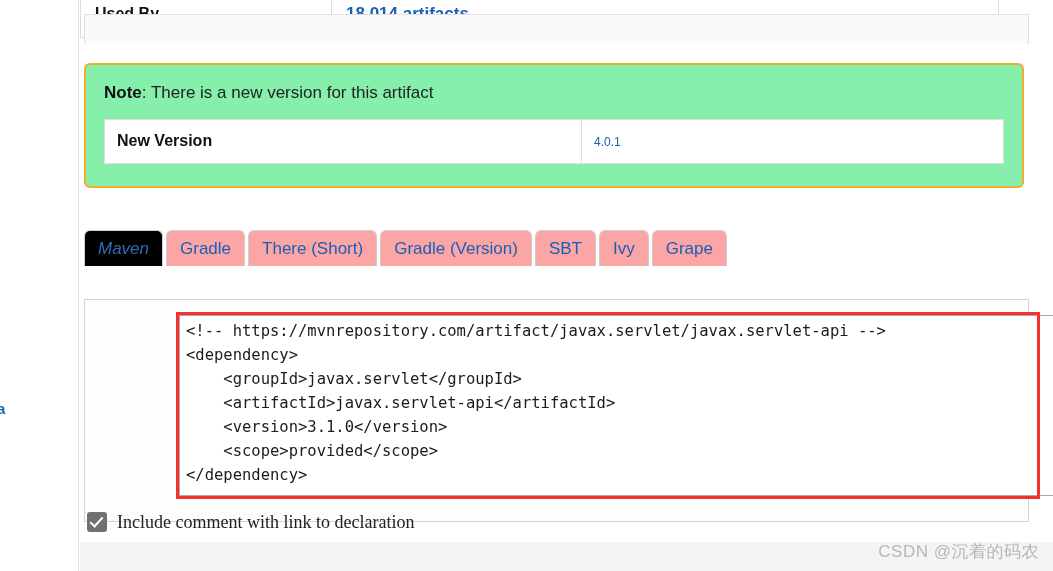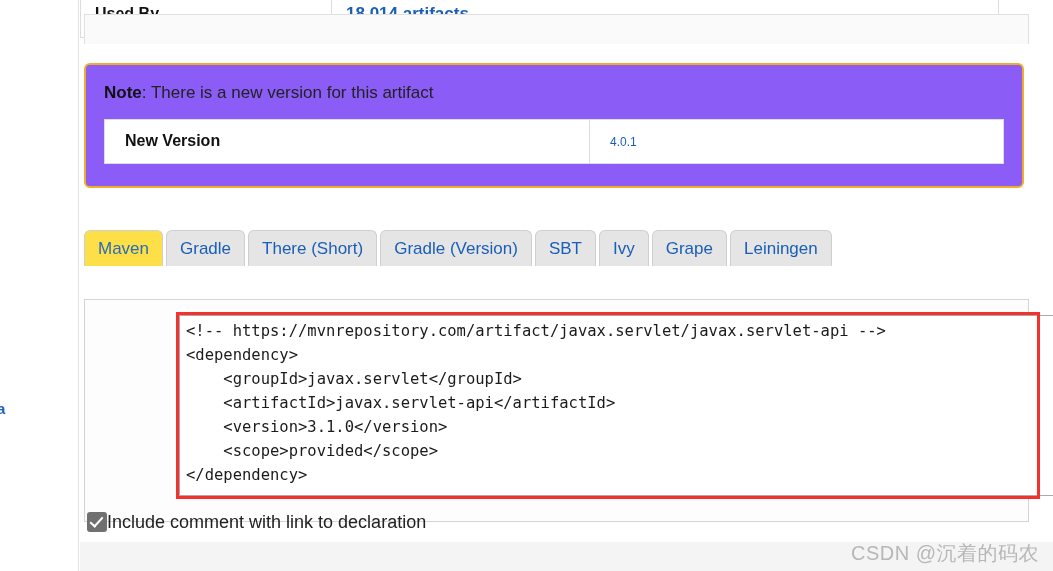--- a/index.html
+++ b/index.html
@@ -83,40 +83,40 @@
   
   .note-box {
     position: absolute;
     left: 4px;
     top: 63px;
     width: 940px;
     height: 125px;
     box-sizing: border-box;
     border: 2px solid #f0ad29;
     border-radius: 6px;
-    background: #8b5cf6;
+    background: #86efac;
     padding: 18px 18px 0 18px;
   }
   .note-text {
     font-size: 17px;
     color: #222222;
     line-height: 1.2;
     margin-bottom: 16px;
   }
   .note-text .note-strong { font-weight: 700; color: #111111; }
 
   .note-table {
     width: 100%;
     border-collapse: collapse;
     table-layout: fixed;
     background: #ffffff;
   }
   .note-table td {
     border: 1px solid #dddddd;
-    padding: 8px 12px 9px 20px;
+    padding: 8px 12px 9px 12px;
     font-size: 16px;
     height: 26px;
     vertical-align: middle;
   }
   .note-table td.label {
     width: 452px;
     font-weight: 700;
     color: #111111;
   }
   .note-table td.value a {
@@ -133,36 +133,37 @@
     width: 945px;
     display: flex;
     flex-wrap: wrap;
     align-items: flex-end;
     gap: 0px;
   }
   .tab {
     border: 1px solid #cfcfcf;
     border-bottom: none;
     border-radius: 6px 6px 0 0;
-    background: #e5e5e5;
+    background: #fca5a5;
     color: #1a5eb8;
     font-size: 17px;
     padding: 7px 13px 7px 13px;
     margin-right: 3px;
     margin-top: 2px;
     line-height: 1.25;
     cursor: pointer;
     white-space: nowrap;
     position: relative;
     box-sizing: border-box;
   }
   .tab.active {
-    background: #fde047;
+    background: #000000;
     color: #2b6cb8;
     z-index: 3;
+    font-style: italic;
   }
 
   
   .code-panel {
     position: absolute;
     left: 4px;
     top: 299px;
     width: 945px;
     height: 223px;
     box-sizing: border-box;
@@ -211,20 +212,22 @@
     letter-spacing: 0px;
   }
 
   
   .chk-row {
     position: absolute;
     left: 7px;
     top: 512px;
     display: flex;
     align-items: center;
+    gap: 10px;
+    font-family: Liberation Serif, serif;
   }
   .chkbox {
     width: 20px;
     height: 20px;
     border-radius: 3px;
     background: #707070;
     position: relative;
     cursor: pointer;
     flex: none;
   }
@@ -264,21 +267,21 @@
     box-sizing: border-box;
     border: 1px solid #e0e0e0;
     border-bottom: none;
     background: #fafafa;
   }
 
   .watermark {
     position: absolute;
     right: 14px;
     top: 540px;
-    font-size: 20px;
+    font-size: 17px;
     color: #b7b7b7;
     letter-spacing: 0.5px;
     z-index: 9;
     white-space: nowrap;
   }
 </style>
 </head>
 <body>
 
 <div id="page">
@@ -315,21 +318,20 @@
     </div>
 
     <div class="tabs">
       <div class="tab active">Maven</div>
       <div class="tab">Gradle</div>
       <div class="tab">There (Short)</div>
       <div class="tab">Gradle (Version)</div>
       <div class="tab">SBT</div>
       <div class="tab">Ivy</div>
       <div class="tab">Grape</div>
-      <div class="tab">Leiningen</div>
     </div>
 
     <div class="code-panel"></div>
 
     <div class="code-box">
       <pre class="code-text">&lt;!-- https://mvnrepository.com/artifact/javax.servlet/javax.servlet-api --&gt;
 &lt;dependency&gt;
     &lt;groupId&gt;javax.servlet&lt;/groupId&gt;
     &lt;artifactId&gt;javax.servlet-api&lt;/artifactId&gt;
     &lt;version&gt;3.1.0&lt;/version&gt;

